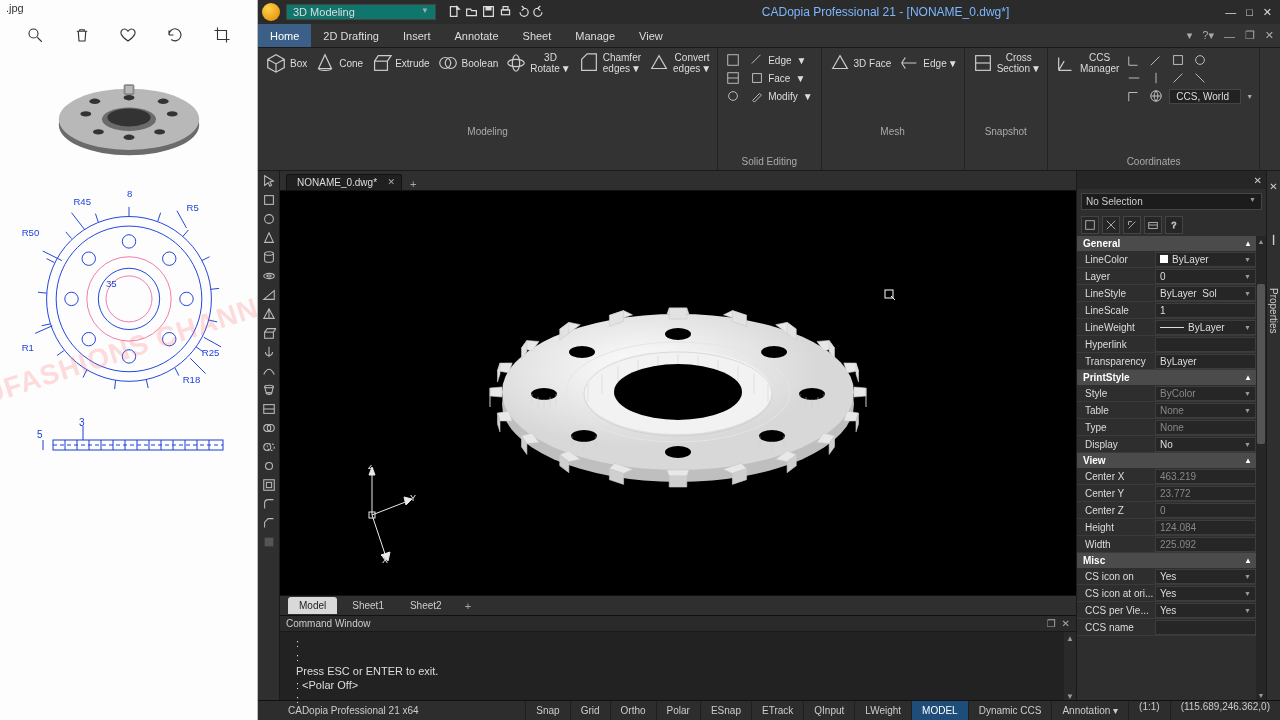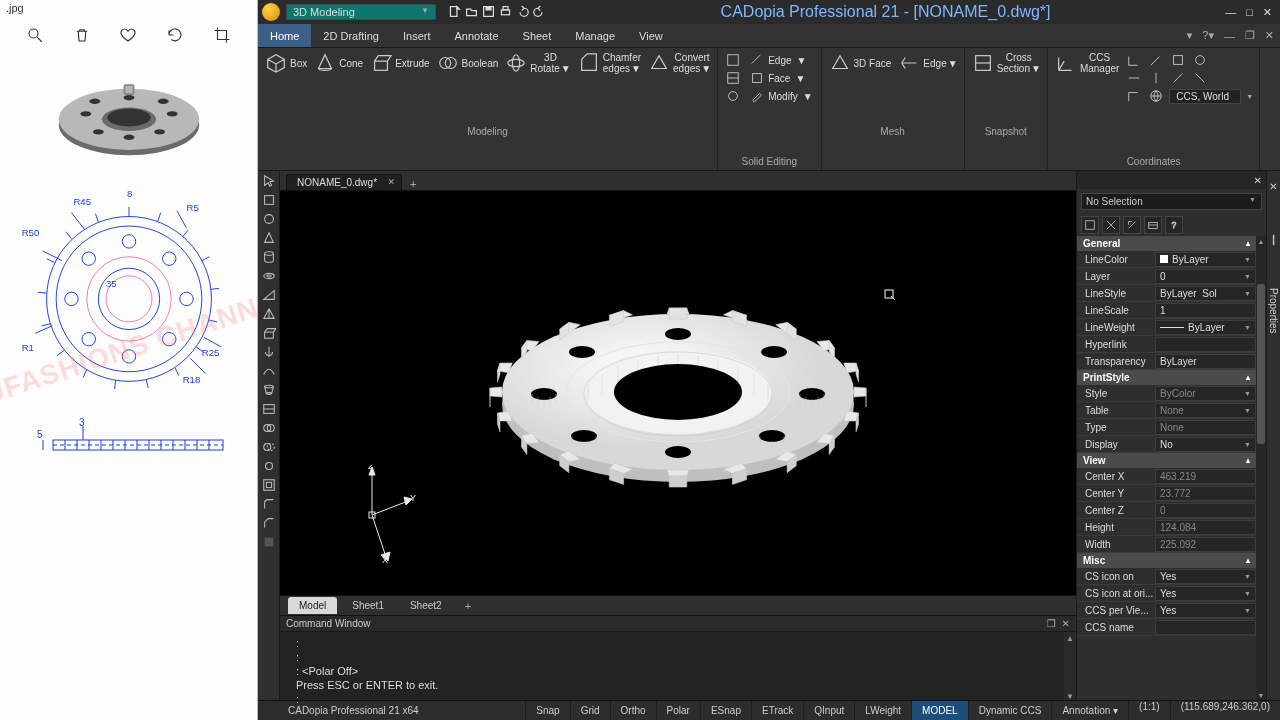--- a/index.html
+++ b/index.html
@@ -22,21 +22,21 @@
 .dim-text { font-size:10px; fill:#1a3fd8; }
 
 
 .cad-app { flex:1; display:flex; flex-direction:column; background:#2b2b2b; color:#ccc; font-size:11px; }
 .titlebar { height:24px; background:#2b2b2b; display:flex; align-items:center; padding:0 4px; gap:6px; }
 .logo-badge { width:18px; height:18px; border-radius:50%; background: radial-gradient(circle at 35% 30%, #ffd24a, #e08a00); }
 .workspace-select { background:#0f766e; border:1px solid #444; color:#ddd; font-size:11px; padding:1px 20px 1px 6px; position:relative; width:150px; }
 .workspace-select::after { content:"▼"; position:absolute; right:6px; font-size:8px; color:#aaa;}
 .qat { display:flex; gap:4px; margin-left:6px; }
 .qat svg { width:13px; height:13px; stroke:#ddd; fill:none; stroke-width:1.5; }
-.title-text { flex:1; text-align:center; color:#7db7ff; font-size:16px; }
+.title-text { flex:1; text-align:center; color:#7db7ff; font-size:12px; }
 .win-btns { display:flex; gap:10px; padding-right:4px;}
 .win-btns span { color:#ddd; font-size:11px; cursor:pointer; }
 
 .menubar { height:24px; background:#333; display:flex; align-items:stretch; border-bottom:1px solid #1a1a1a; }
 .menu-item { padding:0 12px; display:flex; align-items:center; color:#ddd; cursor:pointer; }
 .menu-item.active { background:#3b5f86; color:#fff; }
 .menubar-right { margin-left:auto; display:flex; align-items:center; gap:10px; padding-right:6px; color:#aaa;}
 .menubar-right span { font-size:11px; }
 
 .ribbon { background:#333; display:flex; border-bottom:1px solid #1a1a1a; }
@@ -792,22 +792,22 @@
           <div class="cmd-head">
               <span>Command Window</span>
             <div class="icons">
                 <span>❐</span>
                 <span>✕</span>
               </div>
           </div>
           <div class="cmd-body">
             <div>:</div>
             <div>:</div>
+            <div>Press ESC or ENTER to exit.</div>
             <div>:  &lt;Polar Off&gt;</div>
-            <div>Press ESC or ENTER to exit.</div>
             <div>:</div>
             <div class="sb">
                 <div class="arr" style="top:0">▲</div>
                 <div class="arr" style="bottom:0">▼</div>
               </div>
           </div>
         </div>
       </div>
 
       <div class="props-panel">

